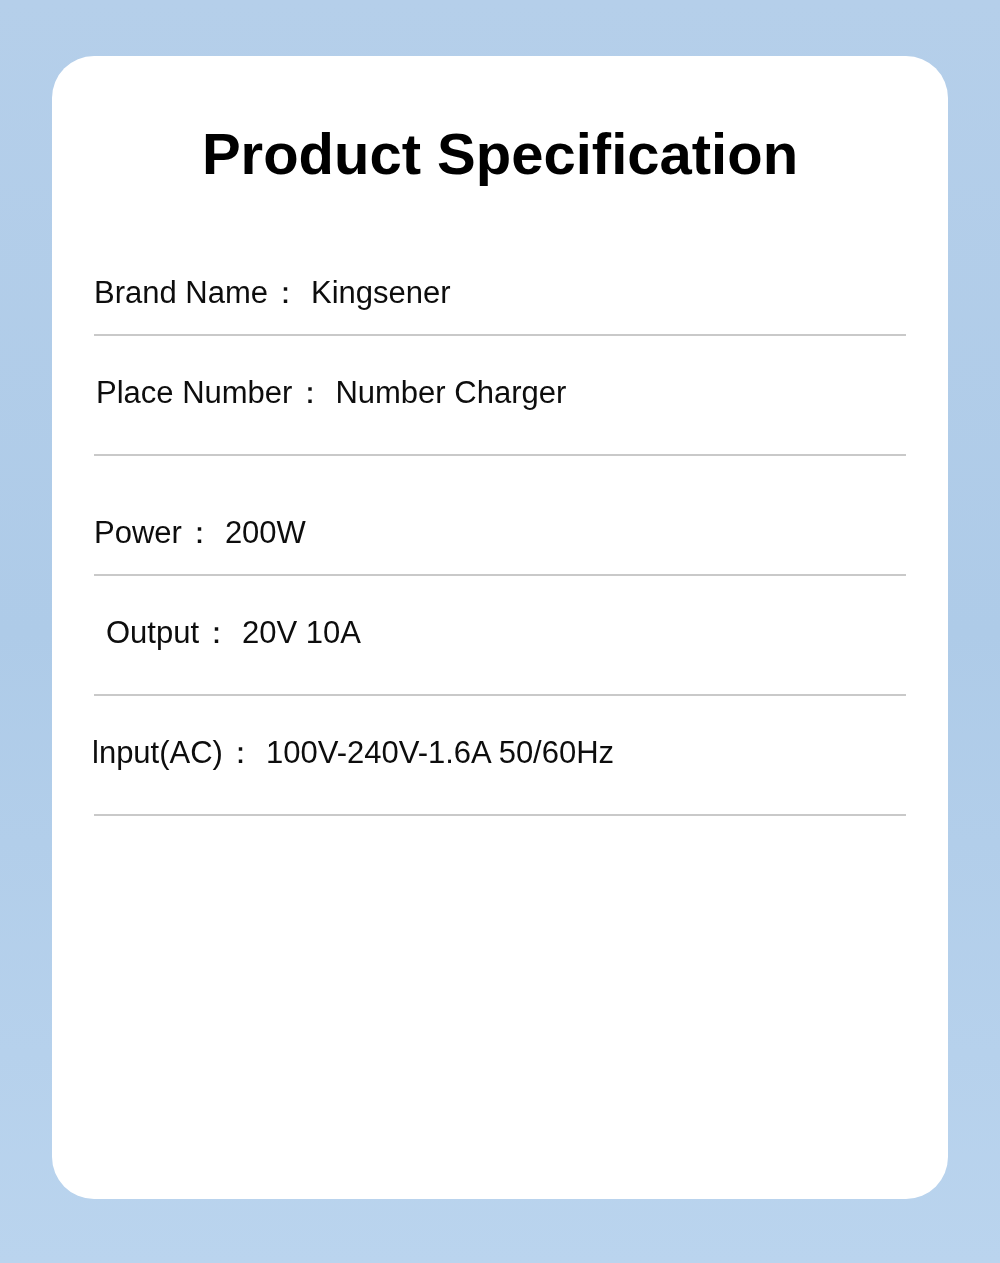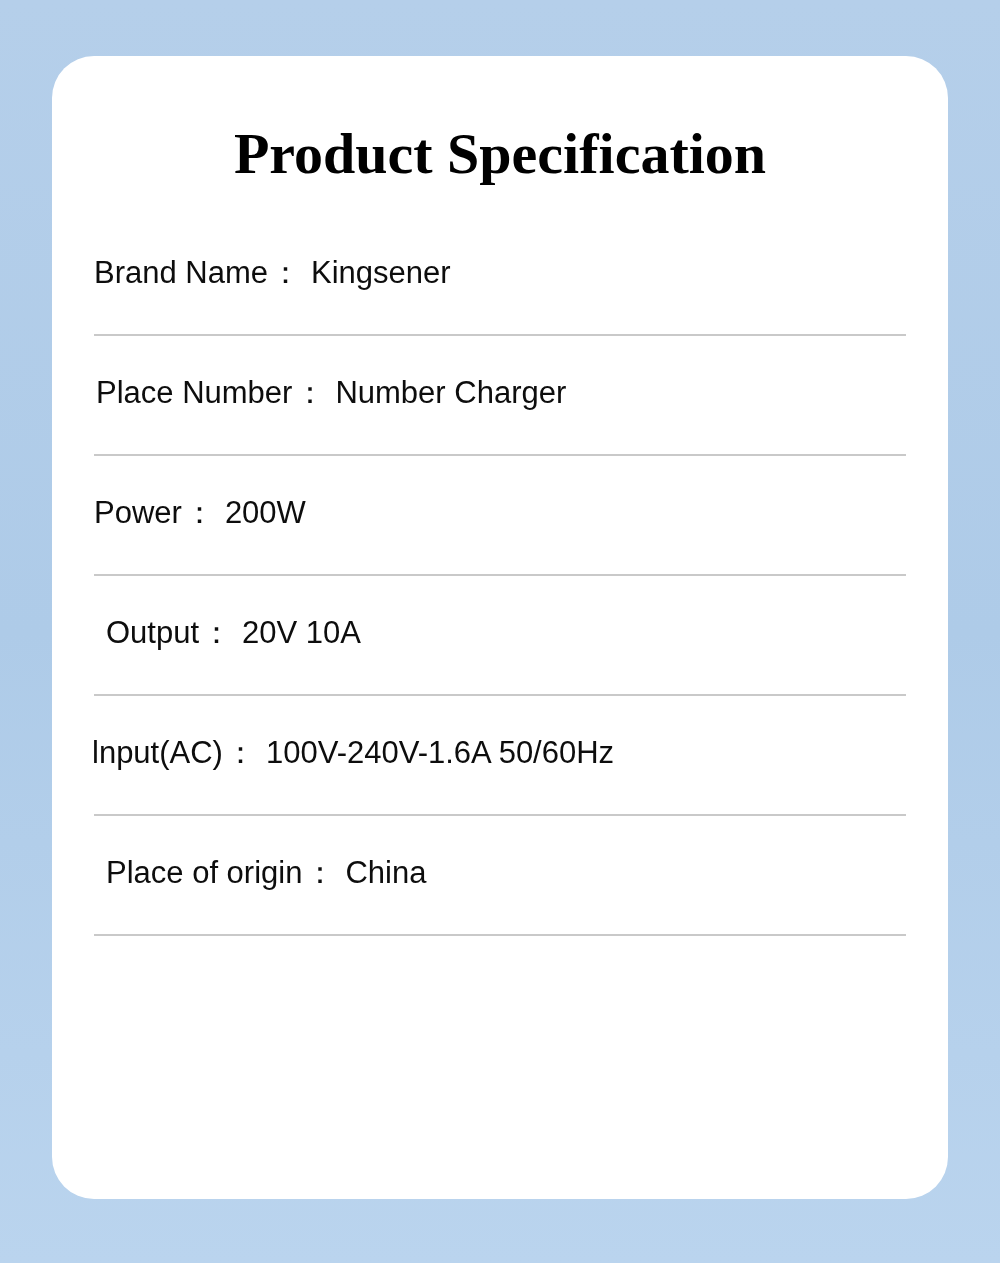--- a/index.html
+++ b/index.html
@@ -33,21 +33,21 @@
   .title {
     position: absolute;
     left: 0;
     top: 64px;
     width: 100%;
     text-align: center;
     font-size: 58px;
     font-weight: bold;
     color: #000000;
     letter-spacing: 0px;
-    font-family: Liberation Serif, serif;
+    font-family: Liberation Sans, sans-serif;
   }
   .spec-list {
     position: absolute;
     left: 42px;
     top: 160px;
     width: 812px;
   }
   .spec-row {
     position: relative;
     height: 120px;
@@ -75,21 +75,21 @@
     font-size: 31px;
   }
   .spec-text .colon {
     padding: 0 2px;
   }
   .spec-text .value {
     font-size: 31px;
     padding-left: 8px;
   }
   
-  .indent-0 { margin-left: 0px; }
+  .indent-0 { margin-left: 0px; margin-top: 20px; }
   .indent-1 { margin-left: 2px; }
   .indent-2 { margin-left: -2px; }
   .indent-3 { margin-left: 12px; }
 </style>
 </head>
 <body>
 
 <div class="page">
   <div class="card">
 
@@ -127,22 +127,16 @@
 
       <div class="spec-row">
         <div class="spec-text indent-2">
           <span class="label">lnput(AC)</span><span class="colon">：</span><span class="value">100V-240V-1.6A  50/60Hz</span>
         </div>
         <div class="line"></div>
       </div>
 
 
 
-      <div class="spec-row">
-        <div class="spec-text indent-3">
-          <span class="label">Place of origin</span><span class="colon">：</span><span class="value">China</span>
-        </div>
-        <div class="line"></div>
-      </div>
 
     </div>
   </div>
 </div>
 
 </body></html>

